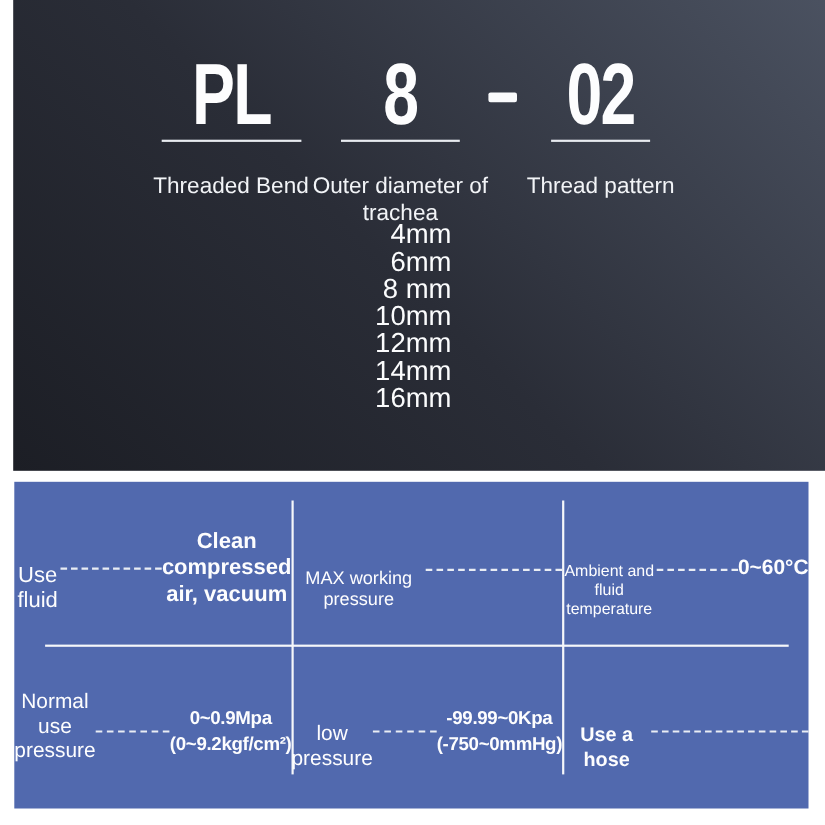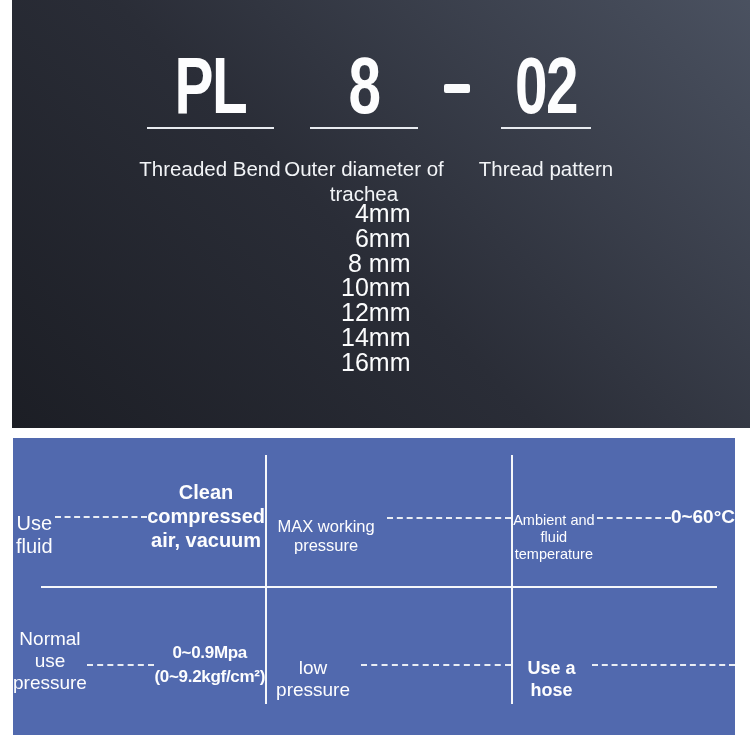--- a/index.html
+++ b/index.html
@@ -133,20 +133,21 @@
 
     <div class="cell r2 c1">
       <div class="cell-title">Normal use pressure</div>
       <div class="dashes"></div>
       <div class="cell-value">0~0.9Mpa (0~9.2kgf/cm²)</div>
     </div>
 
     <div class="cell r2 c2">
       <div class="cell-title">low pressure</div>
       <div class="dashes"></div>
+      <div class="cell-value">-99.99~0Kpa (-750~0mmHg)</div>
     </div>
 
     <div class="cell r2 c3">
       <div class="cell-title">Use a hose</div>
       <div class="dashes"></div>
     </div>
   </div>
 
 </div>
 

